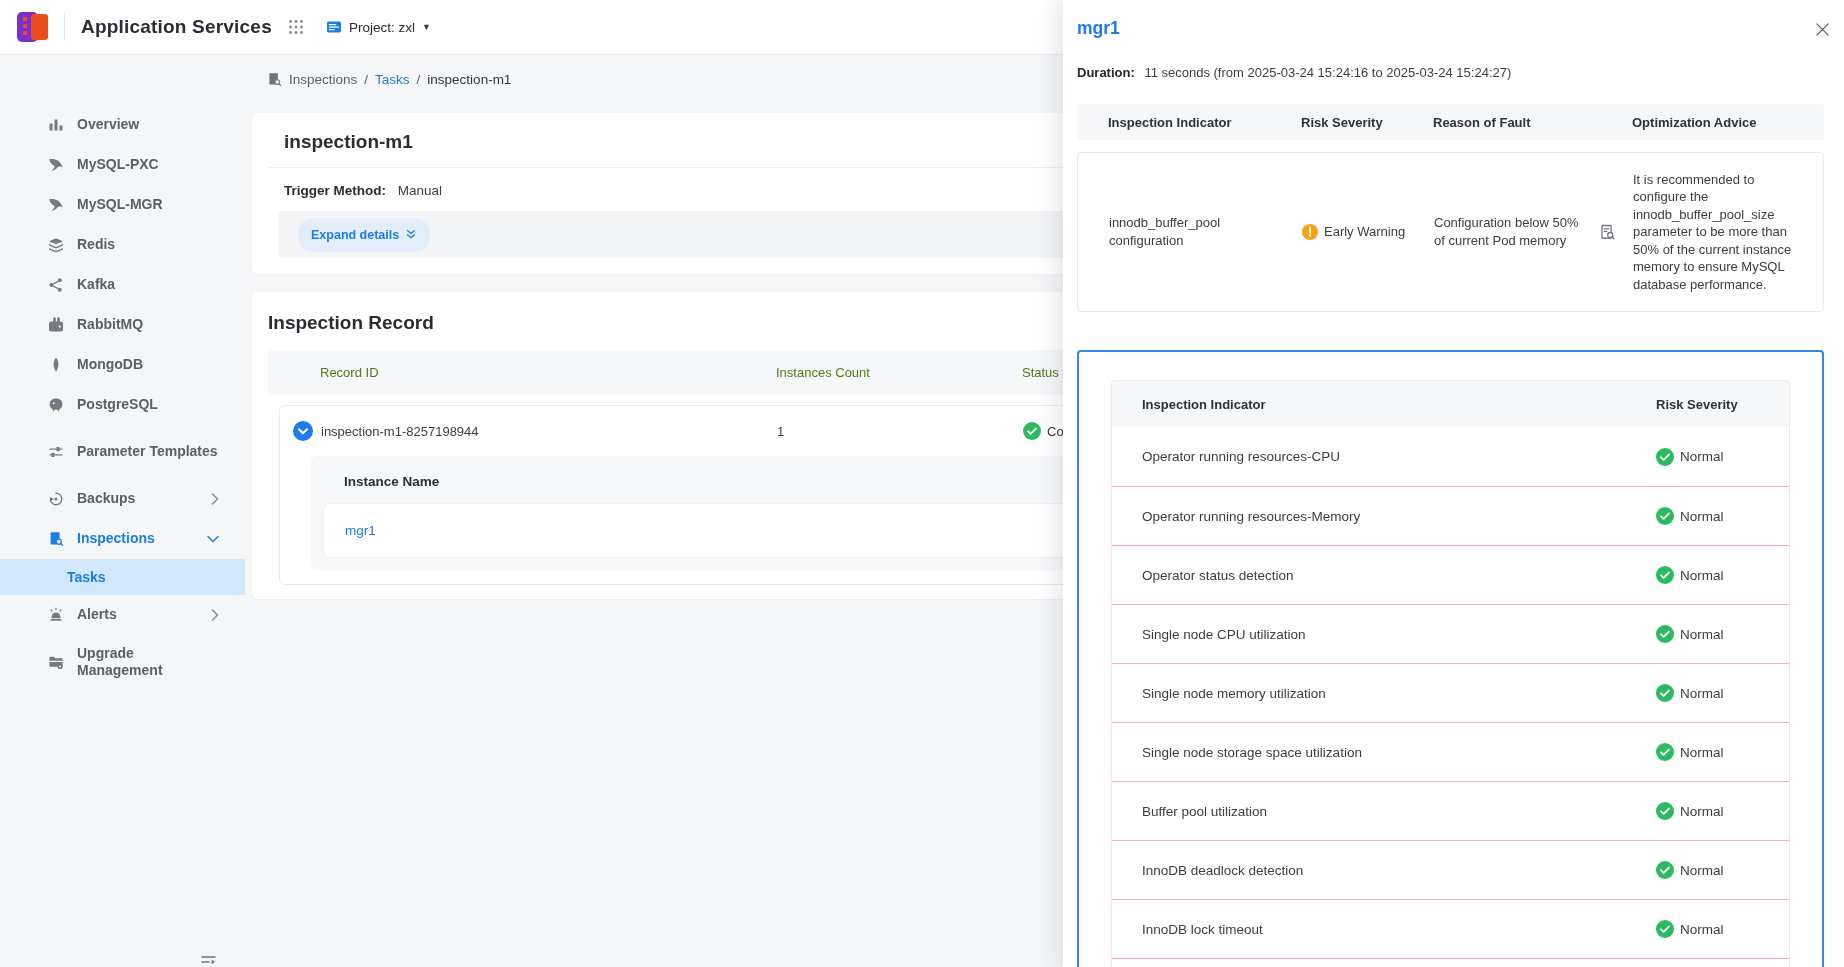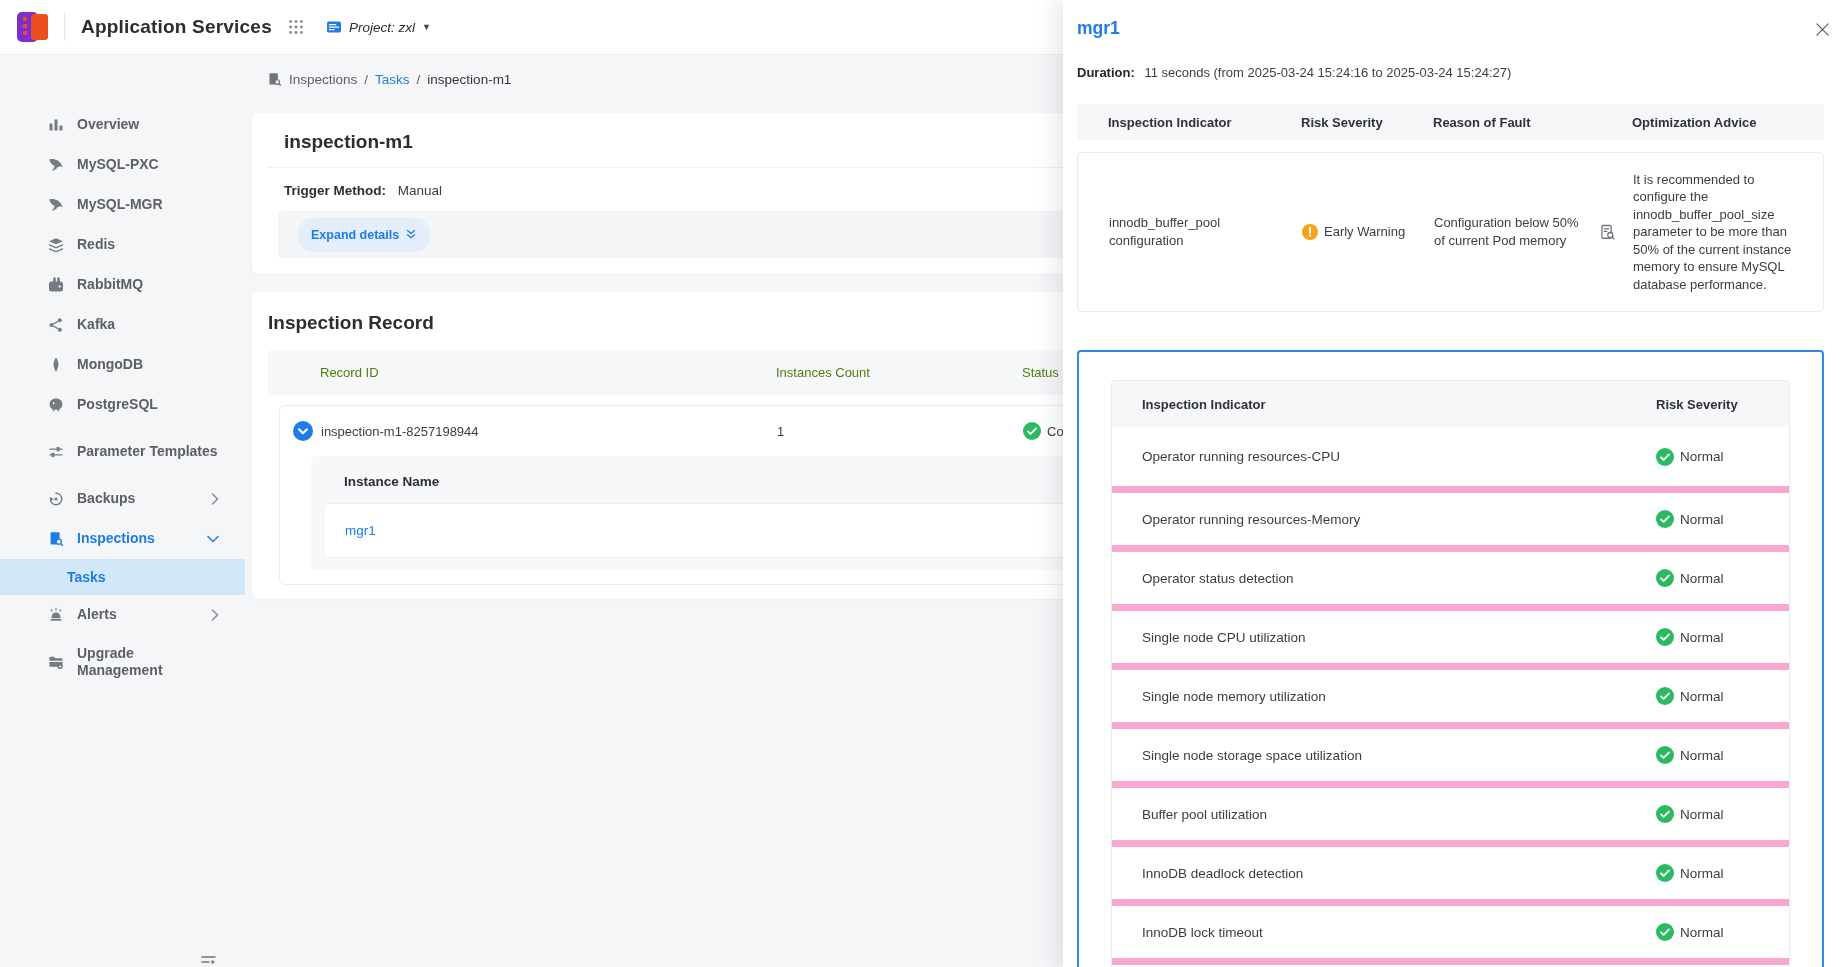--- a/index.html
+++ b/index.html
@@ -10,21 +10,21 @@
   .topbar { position:fixed; top:0; left:0; right:8px; height:55px; background:#fff;
             border-bottom:1px solid #ededf0; display:flex; align-items:center; padding:0 14px; z-index:5; }
   .logo { position:relative; width:40px; height:36px; }
   .logo .lp { position:absolute; left:3px; top:3px; width:21px; height:30px; background:#7a2fd0; border-radius:5px; }
   .logo .lo { position:absolute; left:17px; top:5px; width:17px; height:26px; background:#ea4e1e; border-radius:3px; }
   .logo .ld { position:absolute; left:9px; top:15px; width:4px; height:4px; background:#ea4e1e;
               box-shadow:0 7px 0 #ea4e1e, 0 -7px 0 #ea4e1e; }
   .tb-div { width:1px; height:28px; background:#e4e6e9; margin:0 16px 0 10px; }
   .app-title { font-size:19px; font-weight:700; color:#2b2d33; letter-spacing:.2px; }
   .waffle { margin-left:16px; display:flex; }
-  .project { margin-left:22px; display:flex; align-items:center; gap:7px; font-size:13.5px; color:#2b2d33; cursor:pointer;font-style:italic; }
+  .project { margin-left:22px; display:flex; align-items:center; gap:7px; font-size:13.5px; color:#2b2d33; cursor:pointer; }
   .caret { font-size:9px; color:#3c3f44; }
 
   
   .sidebar { position:fixed; left:0; top:55px; bottom:0; width:245px; padding-top:50px;
              font-size:14px; color:#5c5f66; font-weight:600; z-index:1; }
   .side-item { display:flex; align-items:center; height:40px; padding:0 26px 0 48px; gap:13px; cursor:pointer; }
   .side-item.two { height:54px; }
   .side-item .lbl { flex:1; line-height:1.25; }
   .sicon { width:16px; height:16px; flex:0 0 16px; color:#767a82; display:flex; align-items:center; }
   .chev { color:#8b8e95; display:flex; }
@@ -82,21 +82,21 @@
            padding:0 14px 0 31px; font-size:13px; font-weight:700; color:#2f3237; }
   .frow { margin-top:12px; border:1px solid #e9ebef; border-radius:4px; min-height:160px;
           padding:16px 14px 16px 31px; font-size:13px; line-height:1.35; color:#3a3d42; }
   .riskcell { display:flex; align-items:center; gap:6px; white-space:nowrap; }
 
   .bluebox { margin-top:38px; border:2px solid #2F87E8; border-radius:4px; height:720px;
              padding:28px 32px 0; background:#fff; }
   .ntable { border:1px solid #e8eaec; border-radius:4px; overflow:hidden; }
   .ngrid { display:grid; grid-template-columns:514px 1fr; align-items:center; padding:0 16px 0 30px; }
   .nthead { height:46px; background:#f6f7f9; font-size:13px; font-weight:700; color:#2f3237; }
-  .ntrow { height:59px; border-top:7px solid #f9a8d4; font-size:13.5px; background:#fff; }
+  .ntrow { height:59px; border-top:1px solid #f9a8d4; font-size:13.5px; background:#fff; }
 
   svg { display:block; }
 </style>
 </head>
 <body>
 
 <header class="topbar">
   <div class="logo">
     <div class="lp"></div>
       <div class="lo"></div>
@@ -167,36 +167,36 @@
           <path d="M1 7 8 10 15 7 15 8.6 8 11.6 1 8.6Z"></path>
           <path d="M1 10.9 8 13.9 15 10.9 15 12.5 8 15.5 1 12.5Z"></path>
         </svg>
     </span>
     <span class="lbl">Redis</span>
   </div>
 
   <div class="side-item">
     <span class="sicon">
       <svg width="16" height="16" viewBox="0 0 16 16">
-          <path fill-rule="evenodd" fill="currentColor" d="M5.2 1.6a1.3 1.3 0 0 1 2.6 0V4.4h1.4V1.6a1.3 1.3 0 0 1 2.6 0V4.4h.7A2.5 2.5 0 0 1 15 6.9V12a2.5 2.5 0 0 1-2.5 2.5H3.5A2.5 2.5 0 0 1 1 12V6.9a2.5 2.5 0 0 1 2.5-2.5h1.7ZM10.7 8.5h2v2h-2Z"></path>
-        </svg>
-    </span>
-    <span class="lbl">RabbitMQ</span>
-  </div>
-
-  <div class="side-item">
-    <span class="sicon">
-      <svg width="16" height="16" viewBox="0 0 16 16">
           <circle cx="3.5" cy="8" r="2" fill="currentColor"></circle>
           <circle cx="11.8" cy="3.3" r="2" fill="currentColor"></circle>
           <circle cx="11.8" cy="12.7" r="2" fill="currentColor"></circle>
           <path d="M5.2 7 10 4.3 M5.2 9 10 11.7" stroke="currentColor" stroke-width="1.4" fill="none"></path>
         </svg>
     </span>
     <span class="lbl">Kafka</span>
+  </div>
+
+  <div class="side-item">
+    <span class="sicon">
+      <svg width="16" height="16" viewBox="0 0 16 16">
+          <path fill-rule="evenodd" fill="currentColor" d="M5.2 1.6a1.3 1.3 0 0 1 2.6 0V4.4h1.4V1.6a1.3 1.3 0 0 1 2.6 0V4.4h.7A2.5 2.5 0 0 1 15 6.9V12a2.5 2.5 0 0 1-2.5 2.5H3.5A2.5 2.5 0 0 1 1 12V6.9a2.5 2.5 0 0 1 2.5-2.5h1.7ZM10.7 8.5h2v2h-2Z"></path>
+        </svg>
+    </span>
+    <span class="lbl">RabbitMQ</span>
   </div>
 
   <div class="side-item">
     <span class="sicon">
       <svg width="16" height="16" viewBox="0 0 16 16" fill="currentColor">
           <path d="M8 .8C10.9 4.3 11.4 8.9 8.45 14L8 15.4 7.62 14.1C4.6 8.9 5.1 4.3 8 .8Z"></path>
         </svg>
     </span>
     <span class="lbl">MongoDB</span>
   </div>

